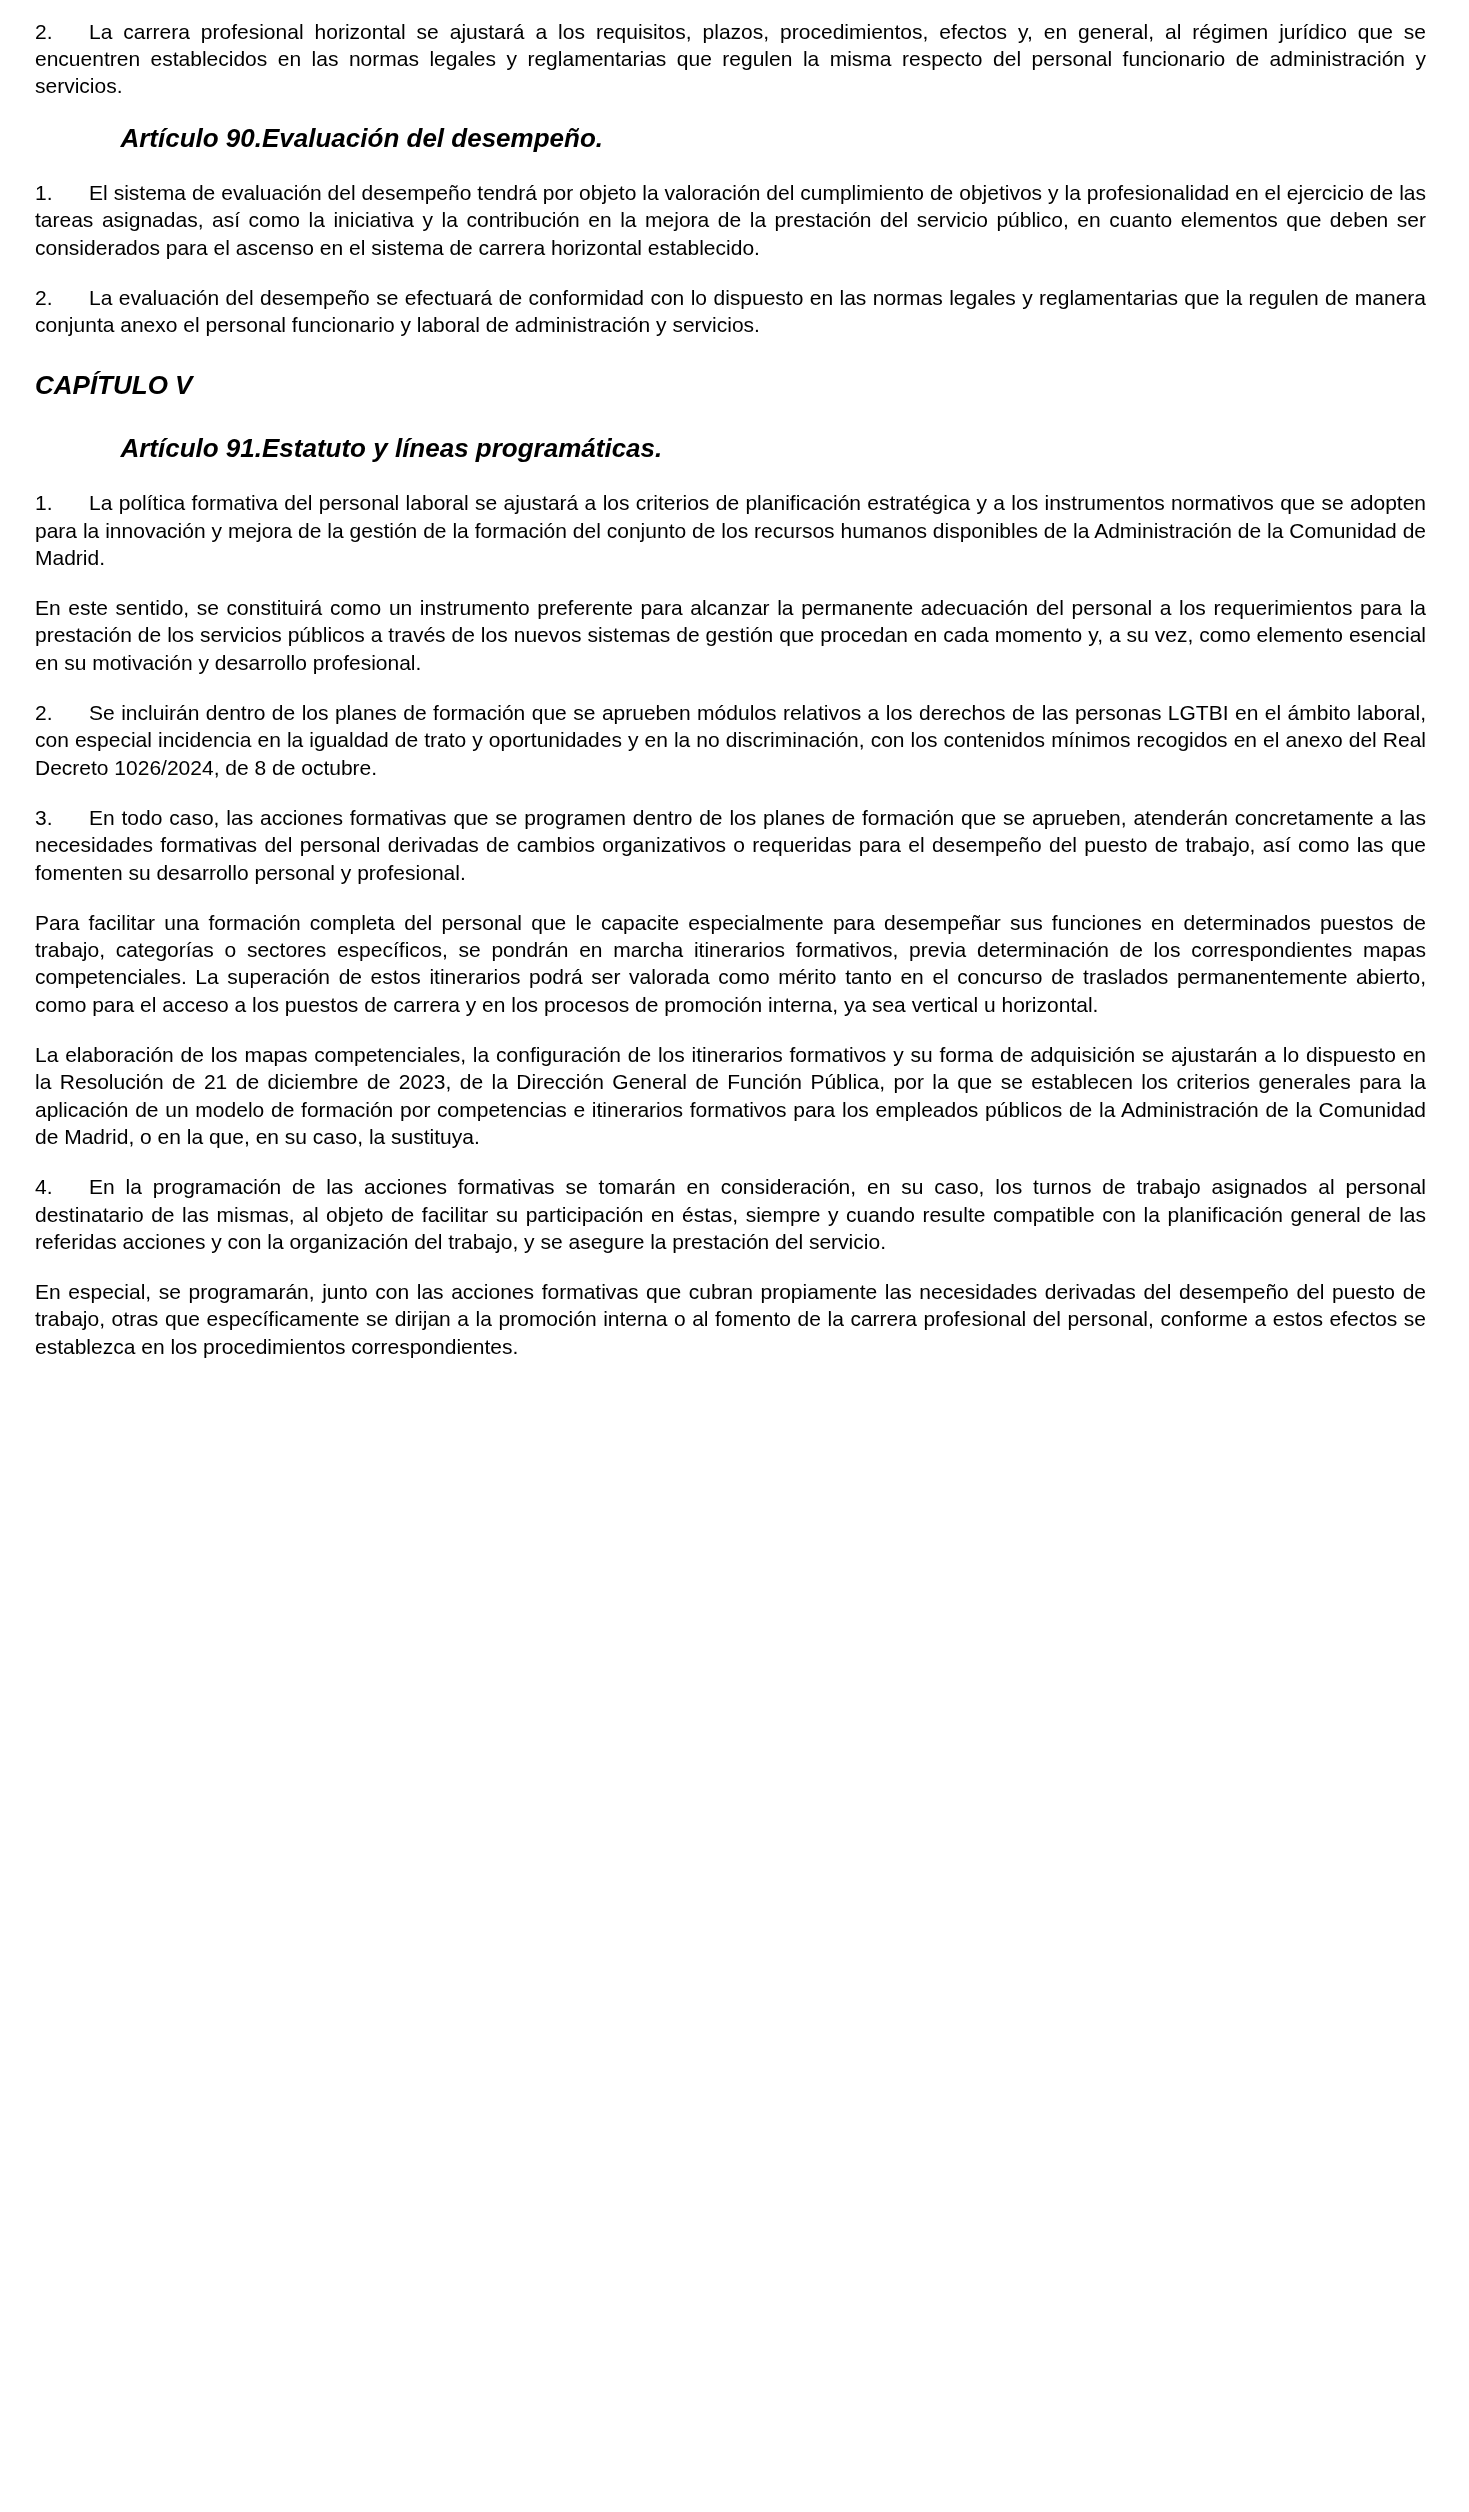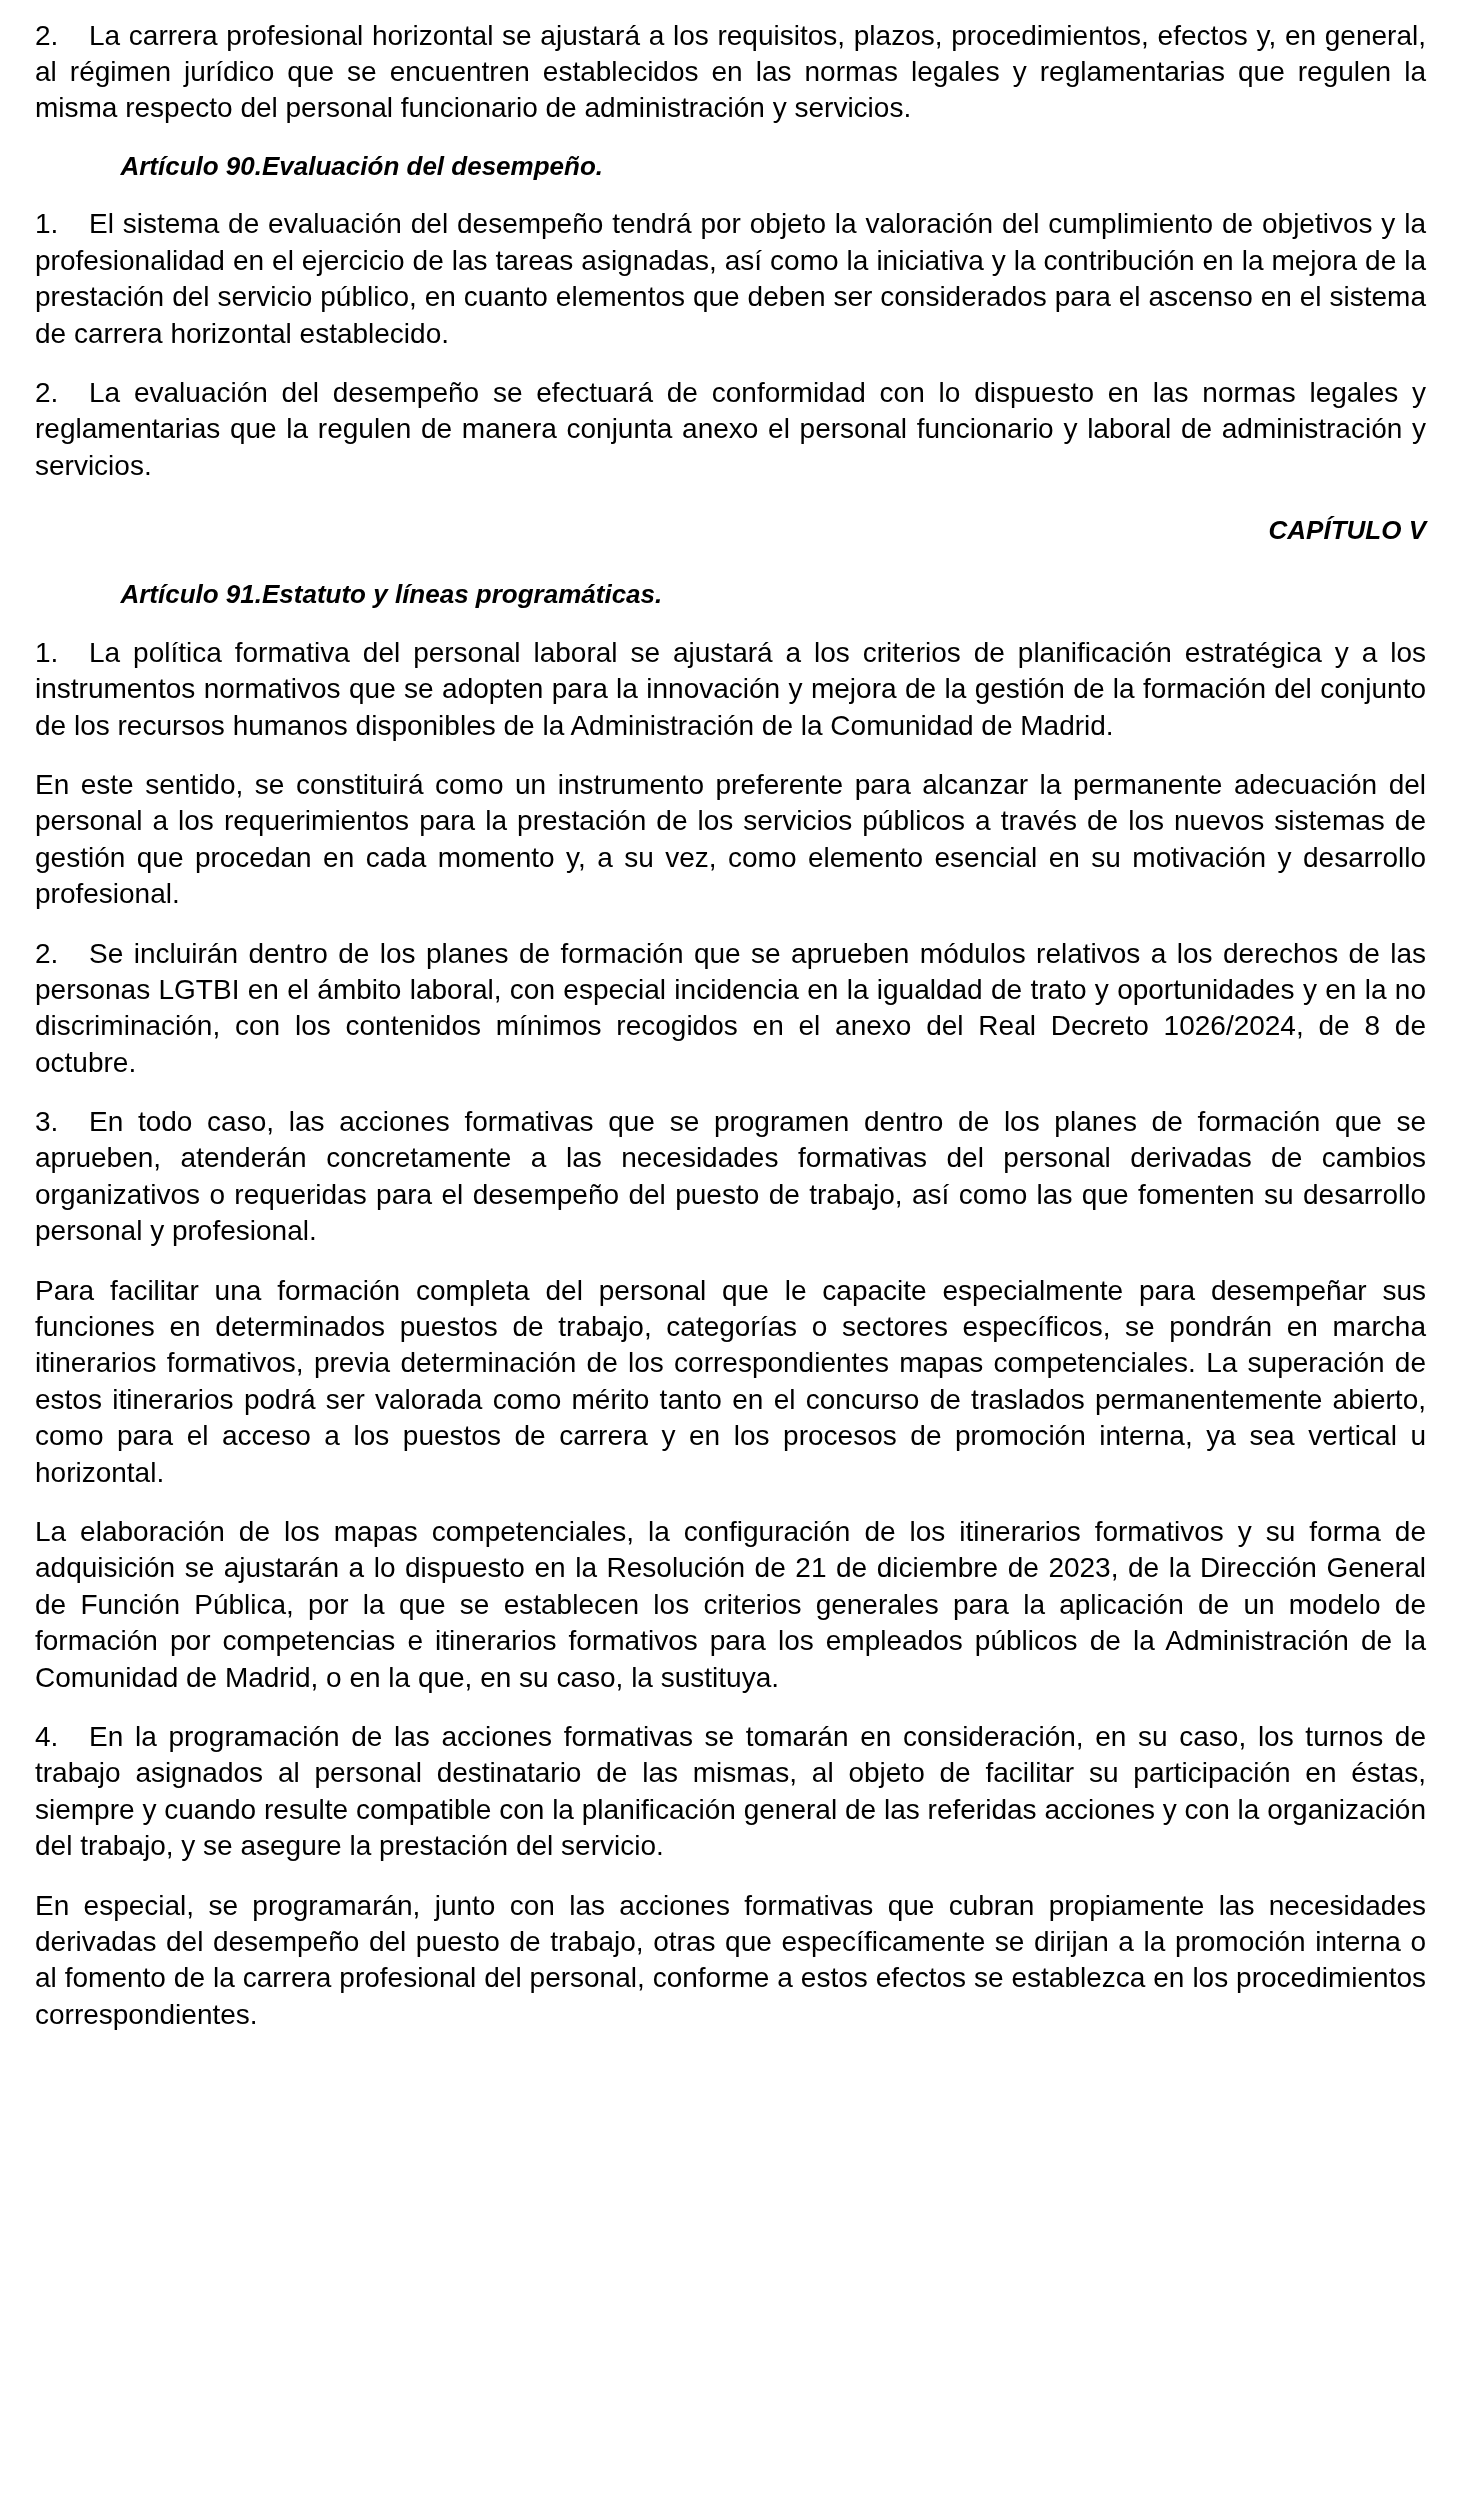--- a/index.html
+++ b/index.html
@@ -16,21 +16,21 @@
     width: 1470px;
     box-sizing: border-box;
     padding: 17.5px 52px 35px 35px;
   }
   .doc {
     width: 1391px;
     margin: 0 auto;
   }
   p {
     margin: 0 0 23px 0;
-    font-size: 28px;
+    font-size: 21px;
     line-height: 1.30;
     text-align: justify;
     text-justify: inter-word;
     hyphens: none;
   }
   p.numbered {
     text-indent: 0;
   }
   .num {
     display: inline-block;
@@ -44,21 +44,21 @@
     font-style: italic;
   }
   .art-head .art-label {
     font-style: italic;
     font-weight: bold;
     display: inline-block;
     min-width: 227px;
     text-align: right;
   }
   .center {
-    text-align: right;
+    text-align: left;
     margin: 0 0 23px 0;
     font-size: 26px;
     line-height: 1.30;
   }
   .cap-title {
     font-weight: bold;
     font-style: italic;
     margin-top: 30px;
     margin-bottom: 30px;
   }

